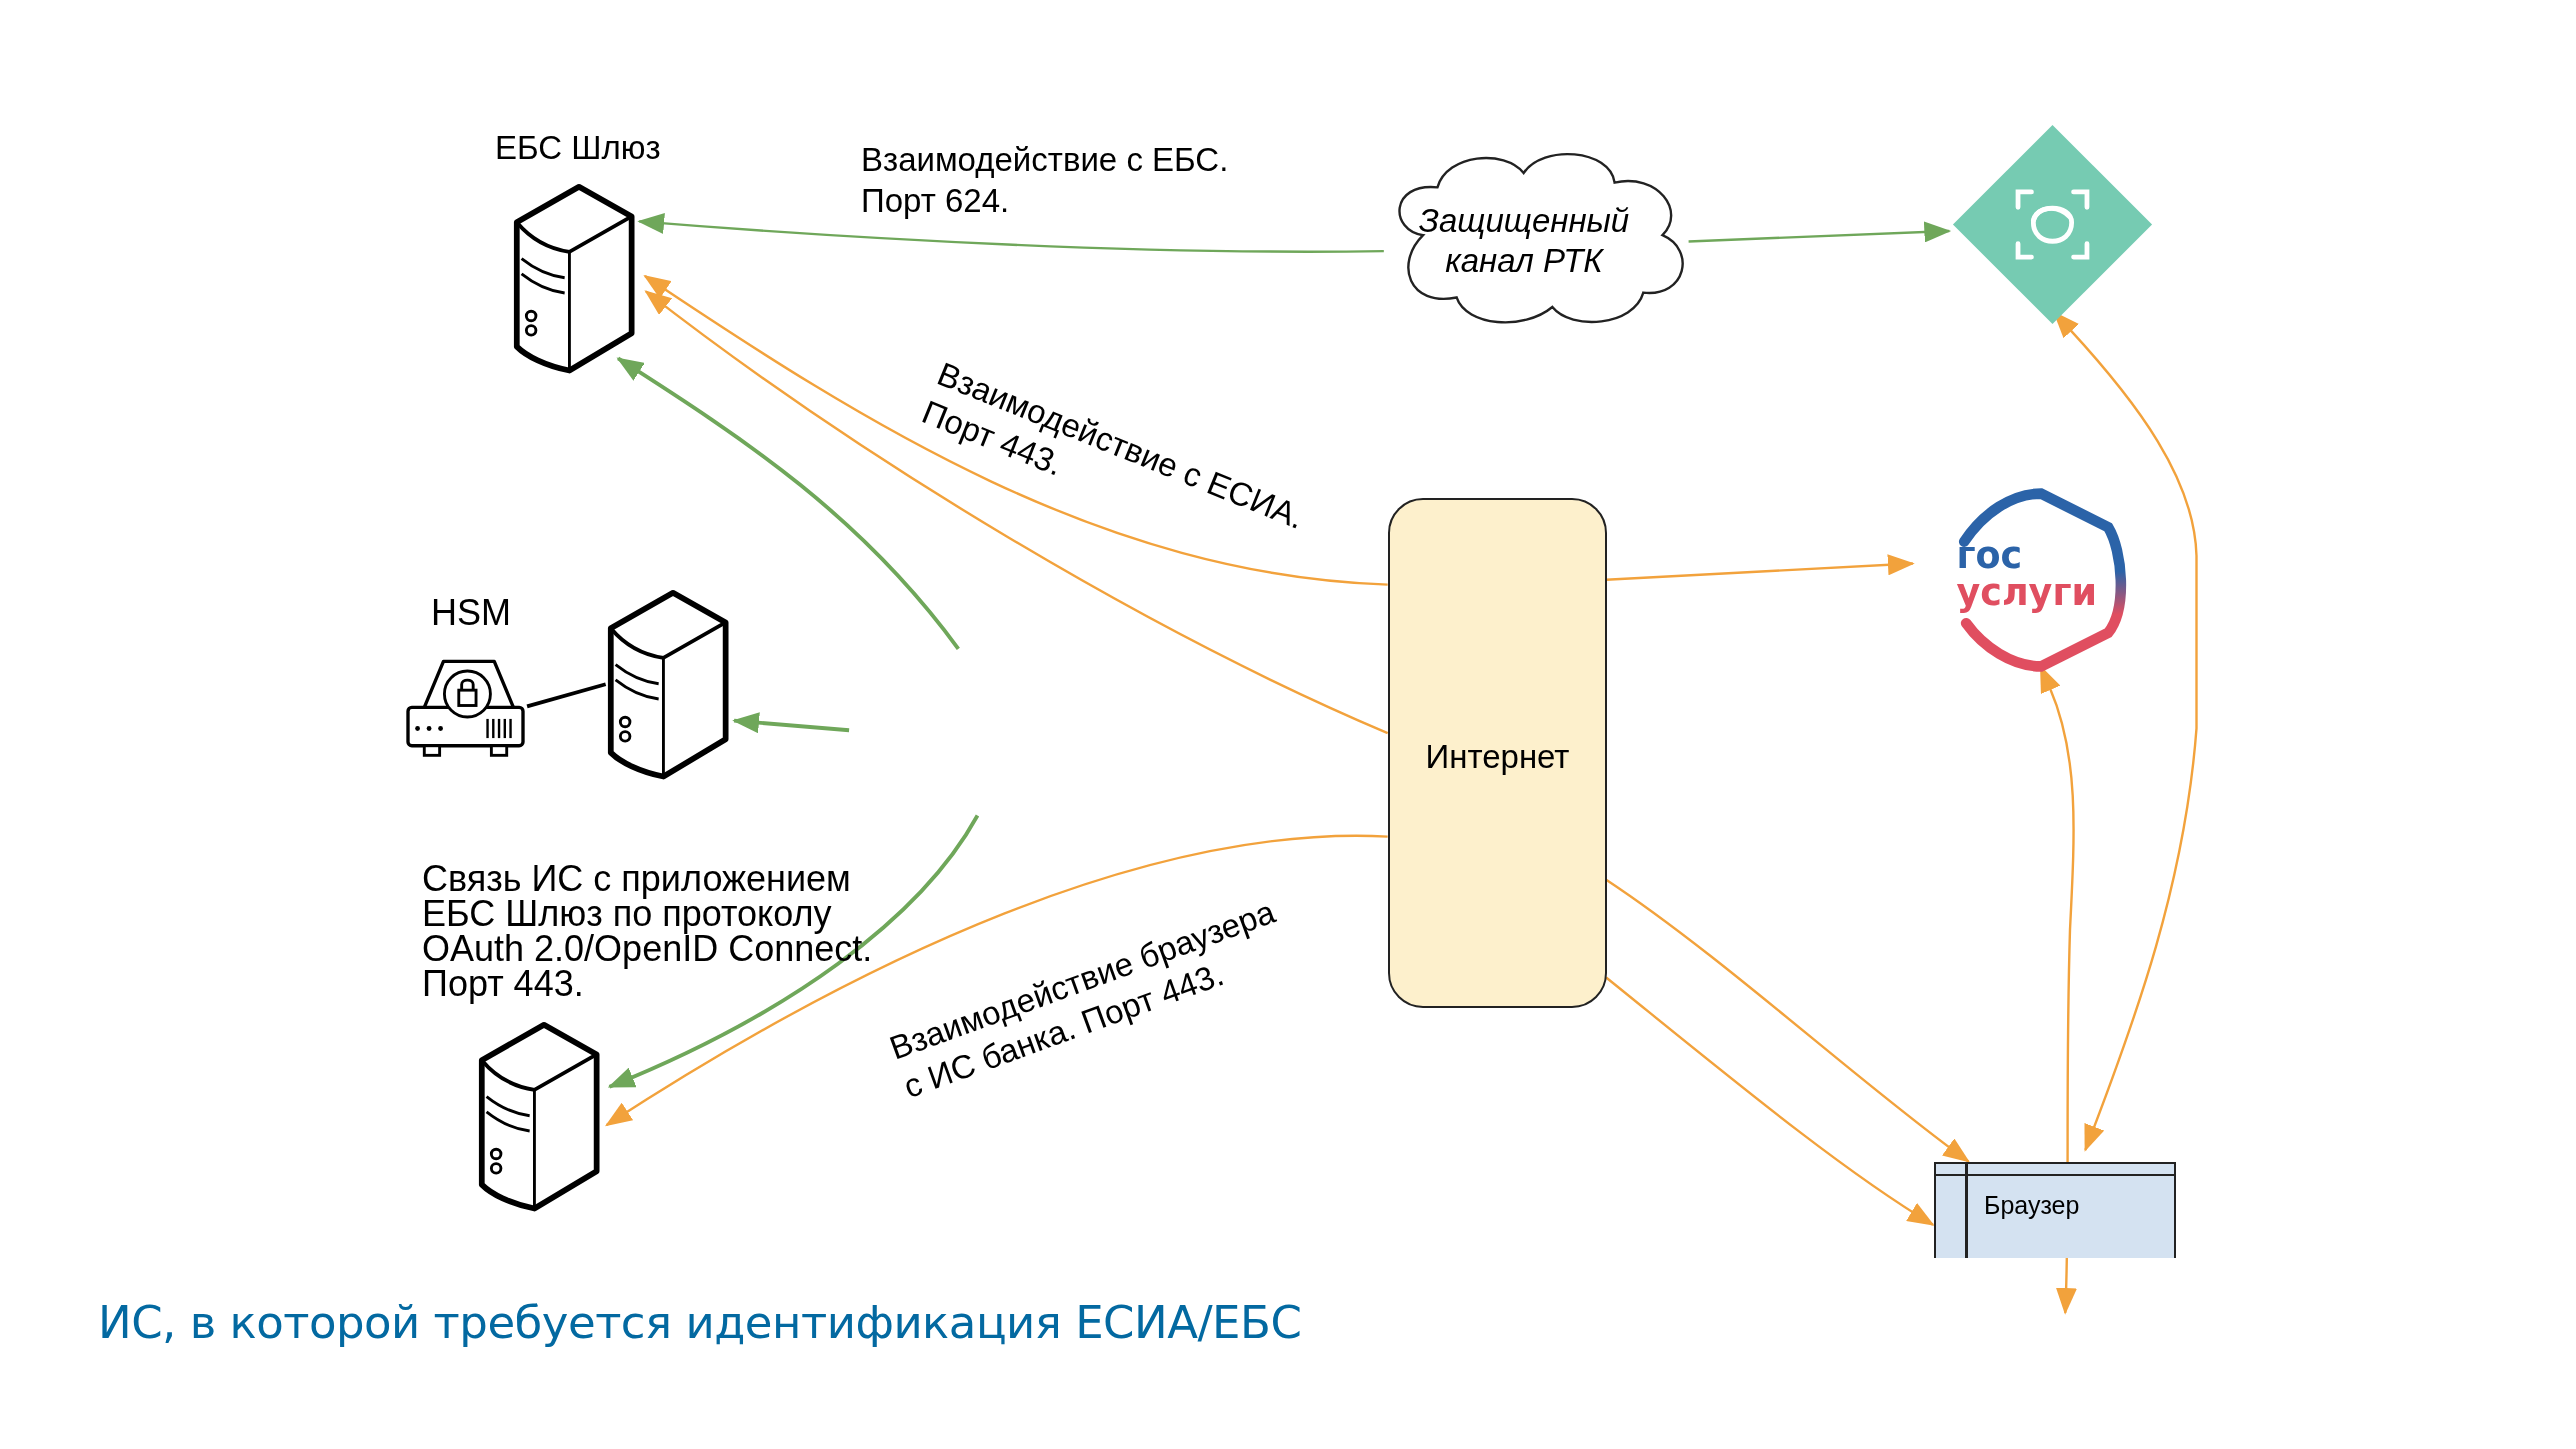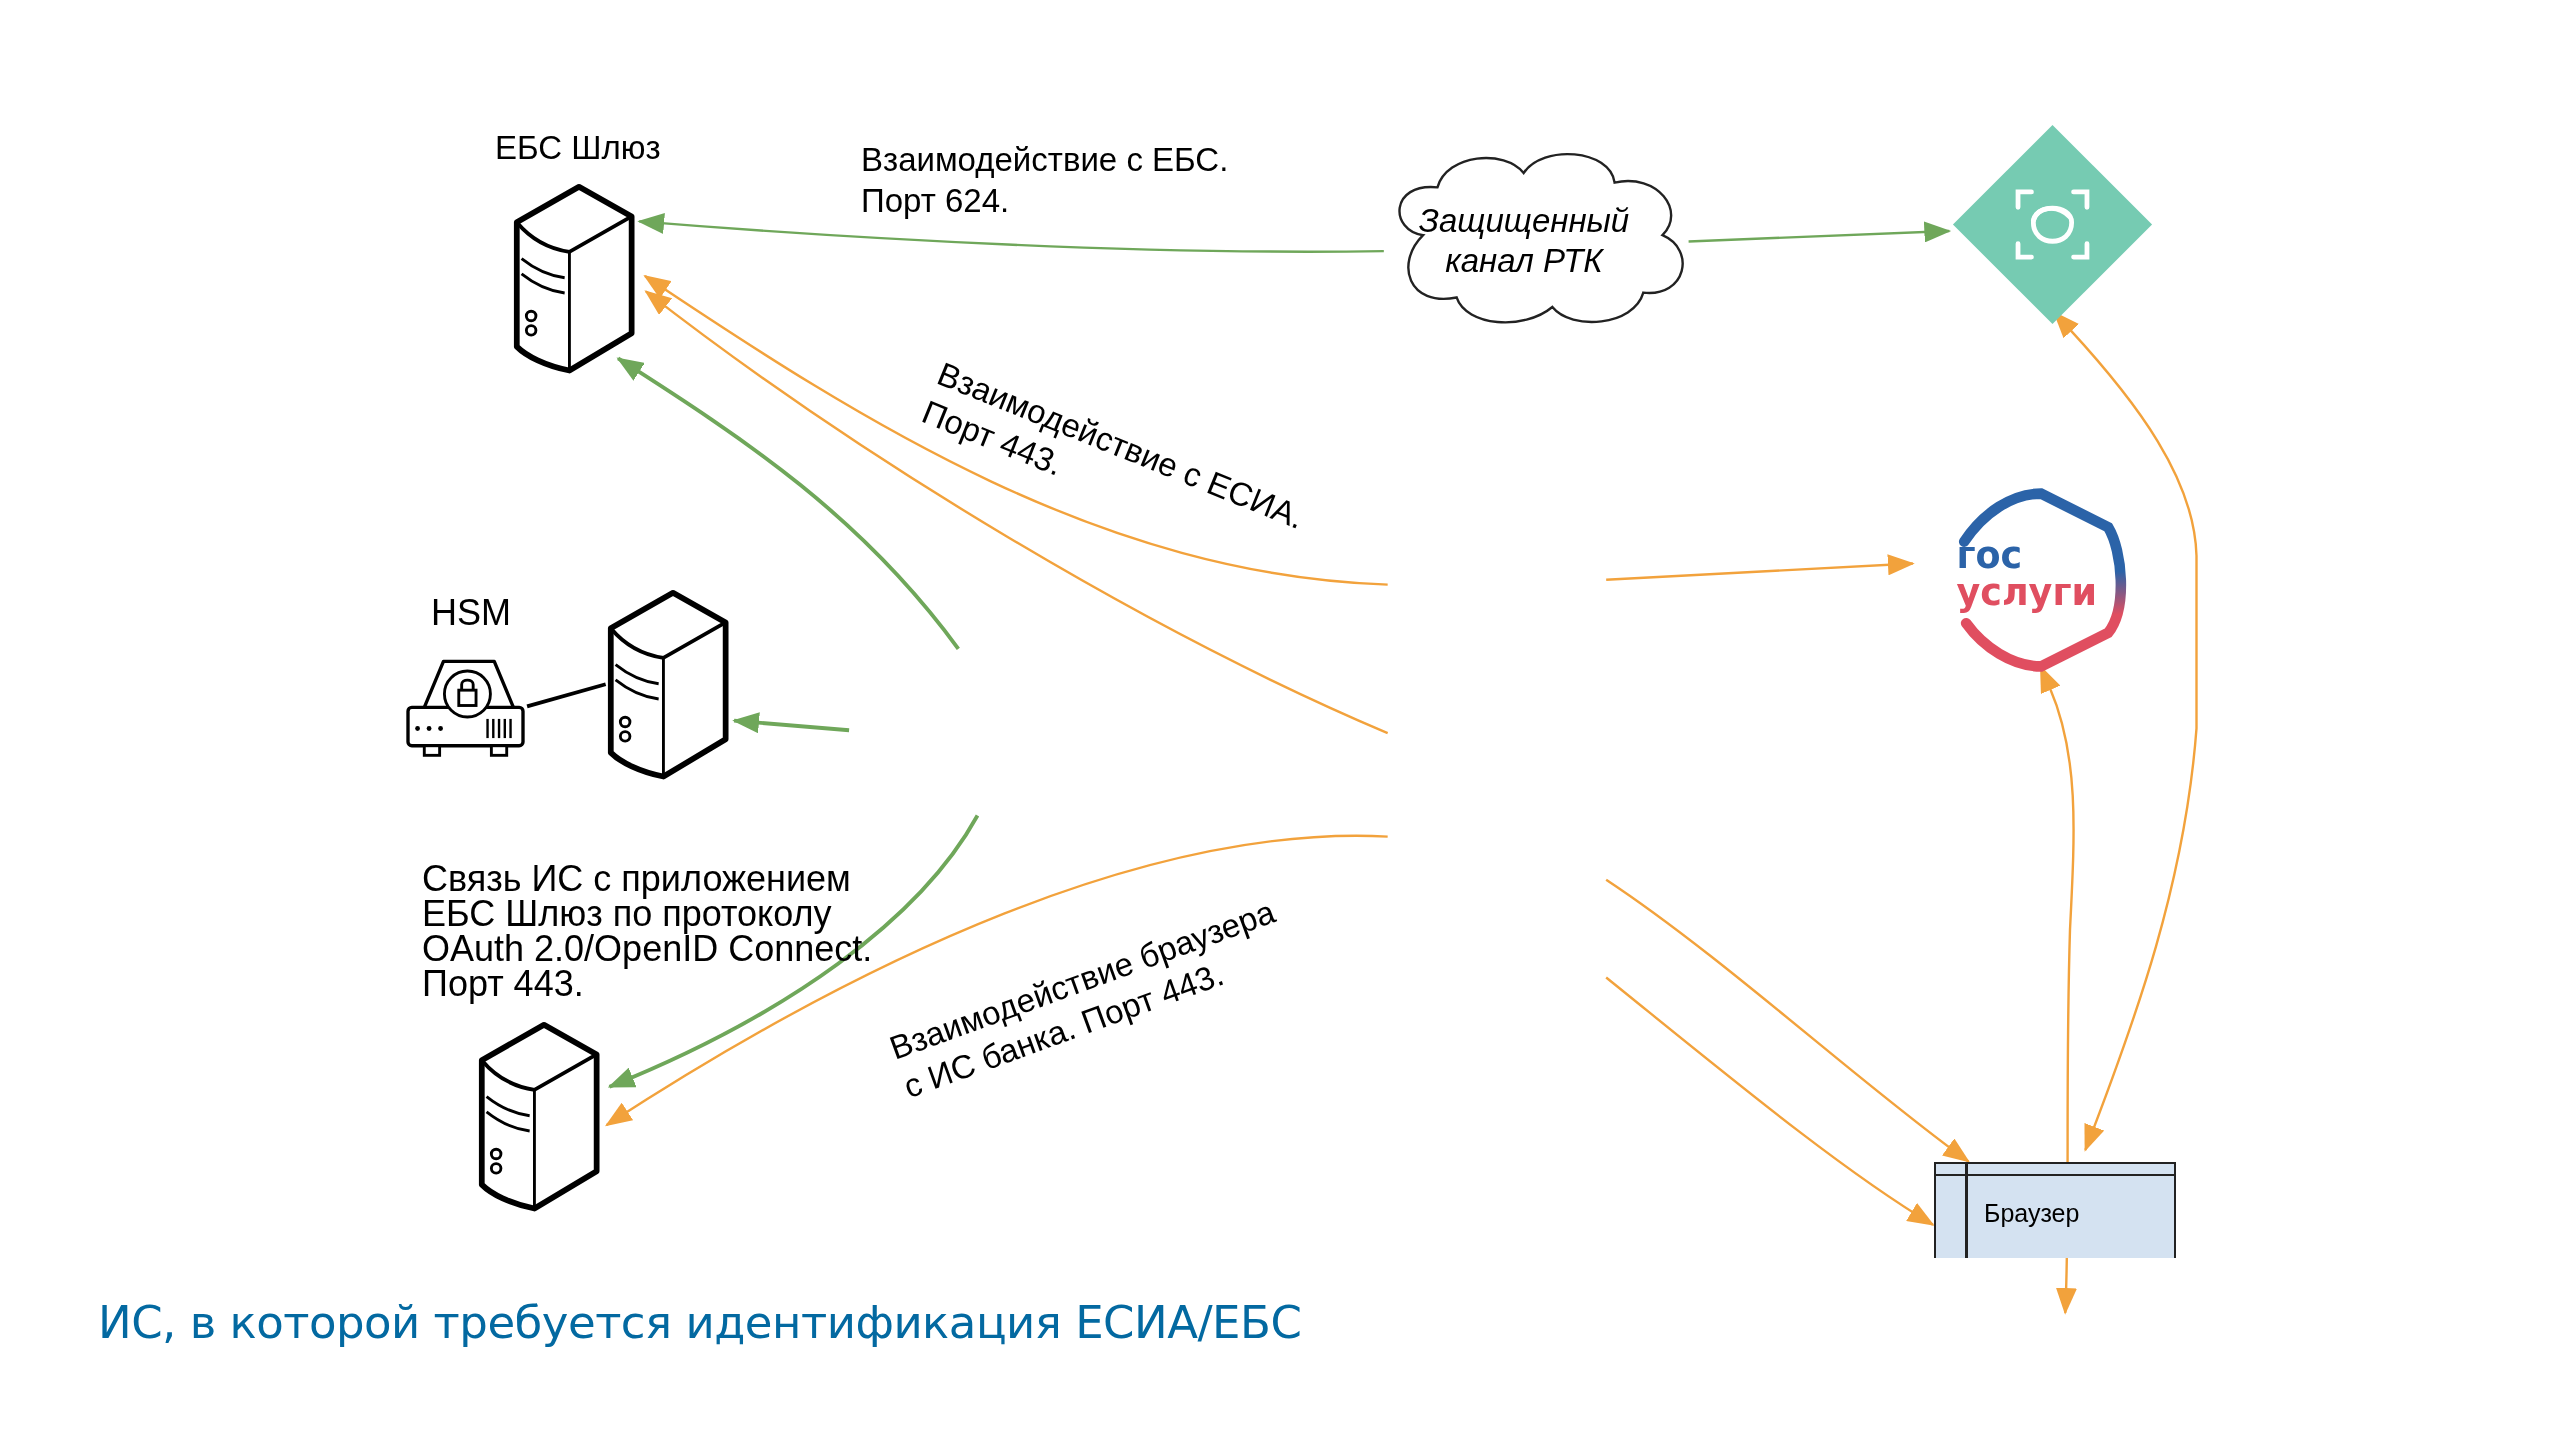--- a/index.html
+++ b/index.html
@@ -13,21 +13,21 @@
   .rot-esia { transform-origin: 0 0; transform: rotate(22deg); }
   .rot-browser { transform-origin: 0 0; transform: rotate(-20deg); }
   .internet { position: absolute; left: 1388px; top: 498px; width: 219px; height: 510px;
               background: #fdf0cc; border: 2.9px solid #222; border-radius: 35px; box-sizing: border-box; }
   .internet-text { position: absolute; left: 0; right: 0; top: 238px; text-align: center; font-size: 33px; }
   .lan-box { position: absolute; left: 849px; top: 649px; width: 198px; height: 167px; border: 1.9px solid #222;
              box-sizing: border-box; background: #fff; }
   .lan-text { position: absolute; left: 0; right: 0; top: 21px; text-align: center; font-size: 29px; }
   .browser-box { position: absolute; left: 1934px; top: 1162px; width: 242px; height: 96px; background: #d4e2f1;
                  border: 2.9px solid #222; border-bottom: none; box-sizing: border-box; }
-  .browser-text { position: absolute; left: 48px; top: 27px; font-size: 25px; margin-top: 8px; }
+  .browser-text { position: absolute; left: 48px; top: 27px; font-size: 25px; }
   .cloud-text { position: absolute; left: 1380px; top: 201px; width: 288px; text-align: center; font-size: 33px; line-height: 40px; white-space: pre; font-style: italic; }
 </style>
 </head>
 <body>
 
 <div id="stage">
 
   <svg width="2576" height="1449" style="position:absolute;left:0;top:0" viewBox="0 0 2688 1512">
     <defs>
       <marker id="ag" markerWidth="10" markerHeight="10" refX="9" refY="5" orient="auto" markerUnits="userSpaceOnUse" viewBox="0 0 10 10">
@@ -161,20 +161,23 @@
       <linearGradient id="gg" x1="0" y1="0" x2="0" y2="1">
         <stop offset="0.45" stop-color="#2b63a8"></stop>
         <stop offset="0.7" stop-color="#e04e60"></stop>
       </linearGradient>
     </defs>
     <path d="M20,60 C40,30 70,10 100,10 L170,45 C185,70 190,130 170,155 L100,190 C70,190 40,170 22,145" fill="none" stroke="url(#gg)" stroke-width="11" stroke-linecap="round"></path>
     <text x="12" y="88" font-family="DejaVu Sans, sans-serif" font-weight="bold" font-size="38" fill="#2b63a8">гос</text>
     <text x="12" y="126" font-family="DejaVu Sans, sans-serif" font-weight="bold" font-size="38" fill="#e04e60">услуги</text>
   </svg>
 
+  <div class="internet">
+    <div class="internet-text">Интернет</div>
+  </div>
 
 
   <div class="browser-box">
     <div style="position:absolute;left:0;right:0;top:9.6px;height:2.9px;background:#222"></div>
     <div style="position:absolute;left:29px;top:0;bottom:0;width:2.9px;background:#222"></div>
     <div class="browser-text">Браузер</div>
   </div>
 
   <div class="caption">ИС, в которой требуется идентификация ЕСИА/ЕБС</div>
 </div>

